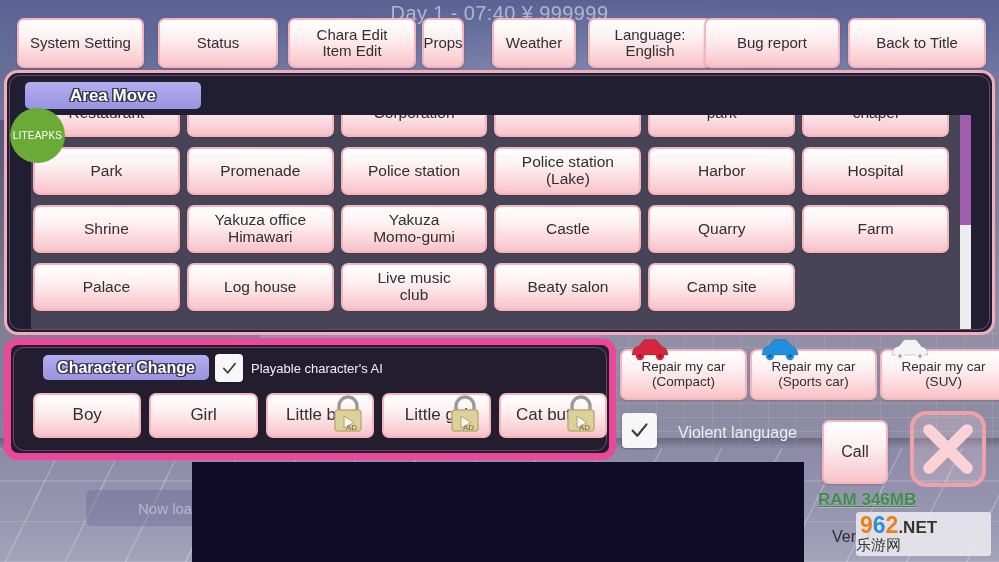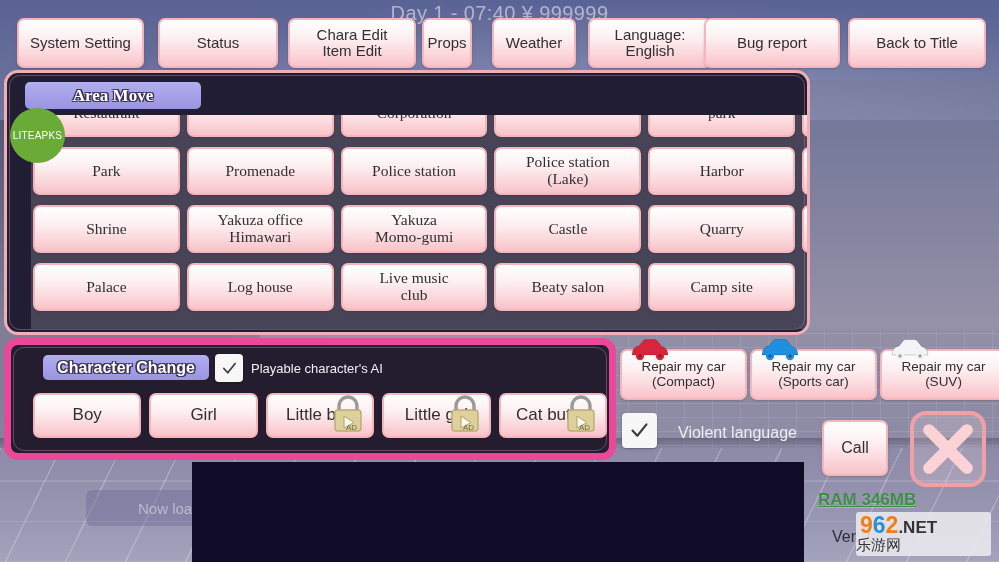--- a/index.html
+++ b/index.html
@@ -102,27 +102,26 @@
   
   #topbar {
     position: absolute; left: 0; top: 18px; width: 999px; height: 50px;
     z-index: 6;
     display: block;
   }
   #topbar .gbtn { position: absolute; height: 100%; }
 
   
   #area-panel {
-    position: absolute; left: 4px; top: 70px; width: 806px; height: 265px;
+    position: absolute; left: 4px; top: 70px; width: 991px; height: 265px;
     border: 3px solid #f0aeb8;
     border-radius: 14px;
     background: #211d33;
     z-index: 5;
     overflow: hidden;
-    font-family: Liberation Serif, serif;
   }
   #area-panel .inner-edge {
     position: absolute; inset: 2px;
     border: 1px solid rgba(255,190,200,.30);
     border-radius: 11px;
     pointer-events: none;
   }
   .panel-tab {
     position: absolute;
     left: 18px; top: 9px;
@@ -224,21 +223,21 @@
     top: -15px; left: 6px;
     width: 44px; height: 26px;
     pointer-events: none;
   }
 
   
   #violent-chk { left: 622px; top: 413px; width: 35px; height: 35px; z-index: 6; }
   #violent-label { left: 678px; top: 424px; font-size: 16px; z-index: 6; color:#ececf2; }
 
   #call-btn {
-    position: absolute; left: 822px; top: 420px; width: 66px; height: 56px;
+    position: absolute; left: 822px; top: 420px; width: 66px; height: 64px;
     font-size: 16px; z-index: 6; text-align: right;
   }
 
   #close-btn {
     position: absolute; left: 910px; top: 411px; width: 76px; height: 76px;
     border: 4px solid #f2a0a8;
     border-radius: 16px;
     background: rgba(255,225,228,.20);
     z-index: 7; cursor: pointer;
   }
@@ -313,21 +312,21 @@
   <div class="ground"></div>
 </div>
 
 <div id="hud-status">Day 1 - 07:40  ¥ 999999</div>
 
 <div id="topbar">
     <div class="gbtn" style="left: 17px; width: 127px;">System Setting</div>
     <div class="gbtn" style="left: 158px; width: 120px;">Status</div>
     <div class="gbtn" style="left: 288px; width: 128px;">Chara Edit
 Item Edit</div>
-    <div class="gbtn" style="left: 422px; width: 50px; text-align: right;">Props</div>
+    <div class="gbtn" style="left: 422px; width: 42px; text-align: right;">Props</div>
     <div class="gbtn" style="left: 492px; width: 84px;">Weather</div>
     <div class="gbtn" style="left: 588px; width: 124px;">Language:
 English</div>
     <div class="gbtn" style="left: 704px; width: 136px;">Bug report</div>
     <div class="gbtn" style="left: 848px; width: 138px;">Back to Title</div>
   </div>
 
 <div id="area-panel">
   <div class="inner-edge"></div>
   <div class="panel-tab">Area Move</div>

